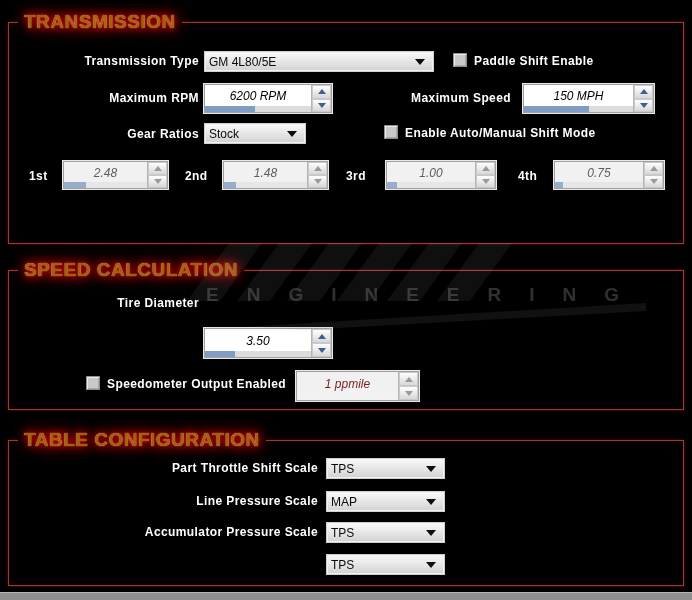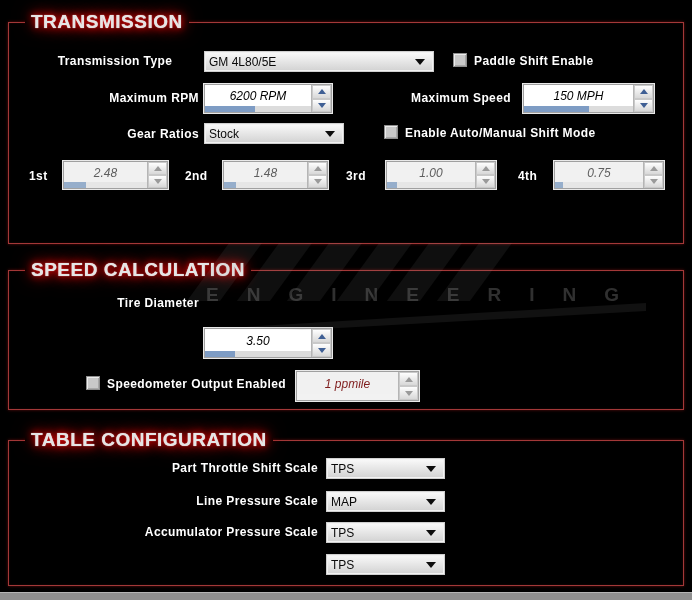--- a/index.html
+++ b/index.html
@@ -3,23 +3,23 @@
 <meta charset="utf-8">
 <style>
   * { margin:0; padding:0; box-sizing:border-box; }
   html,body { width:692px; height:600px; background:#000; overflow:hidden;
               font-family:"Liberation Sans", sans-serif; }
   #stage { position:relative; width:692px; height:600px; background:#000; }
 
   
   .panel { position:absolute; left:8px; width:676px;
            border:1px solid #a33838; box-shadow:0 0 3px rgba(200,30,30,.45), inset 0 0 2px rgba(180,30,30,.25); }
-  .panel-title { position:absolute; top:-14px; left:16px; background:#000; padding:0 6px;
+  .panel-title { position:absolute; top:-14px; left:9px; background:#000; padding:0 6px;
                  font-size:19px; font-weight:bold; letter-spacing:.5px; line-height:26px;
-                 color:#e5e5e5;
+                 color:#a16207;
                  text-shadow:0 0 1px #ffc8c8, 0 0 7px #ff0000, 0 0 14px #c80000, 0 0 20px #900; }
 
   
   .lbl { position:absolute; font-size:12px; font-weight:bold; color:#fff;
          letter-spacing:.4px; white-space:nowrap; }
   .lbl-r { text-align:right; }
 
   
   .combo { position:absolute; height:21px; display:flex; align-items:center;
            background:linear-gradient(#fafafa,#d2d2d2); border:1px solid #cfcfcf;
@@ -71,21 +71,21 @@
                   background:#8f8f8f; border-top:1px solid #b5b5b5; }
 </style>
 </head>
 <body>
 
 <div id="stage">
 
   <section class="panel" style="top:22px; height:222px;">
     <h2 class="panel-title">TRANSMISSION</h2>
 
-    <div class="lbl lbl-r" style="left:11px; width:190px; top:31px;text-align:center;">Transmission Type</div>
+    <div class="lbl lbl-r" style="left:0; width:190px; top:31px;">Transmission Type</div>
     <div class="combo" style="left:195px; top:28px; width:230px;">
       <span class="combo-text">GM 4L80/5E</span>
       <span class="combo-arrow"></span>
     </div>
     <div class="checkbox" style="left:444px; top:30px;"></div>
     <div class="lbl" style="left:465px; top:31px;">Paddle Shift Enable</div>
 
     <div class="lbl lbl-r" style="left:0; width:190px; top:68px;">Maximum RPM</div>
     <div class="spinner" style="left:195px; top:61px; width:128px; height:29px;">
       <div class="spin-main">
@@ -115,21 +115,21 @@
         <div class="spin-btn">
             <i class="arr-up"></i>
           </div>
         <div class="spin-btn">
             <i class="arr-down"></i>
           </div>
       </div>
     </div>
 
     <div class="lbl lbl-r" style="left:0; width:190px; top:104px;">Gear Ratios</div>
-    <div class="combo" style="left:195px; top:100px; width:140px;">
+    <div class="combo" style="left:195px; top:100px; width:102px;">
       <span class="combo-text">Stock</span>
       <span class="combo-arrow"></span>
     </div>
     <div class="checkbox" style="left:375px; top:102px;"></div>
     <div class="lbl" style="left:396px; top:103px;">Enable Auto/Manual Shift Mode</div>
 
     <div class="lbl" style="left:20px; top:146px;">1st</div>
     <div class="spinner dis" style="left:54px; top:138px; width:105px; height:28px;">
       <div class="spin-main">
         <span class="spin-val">2.48</span>

